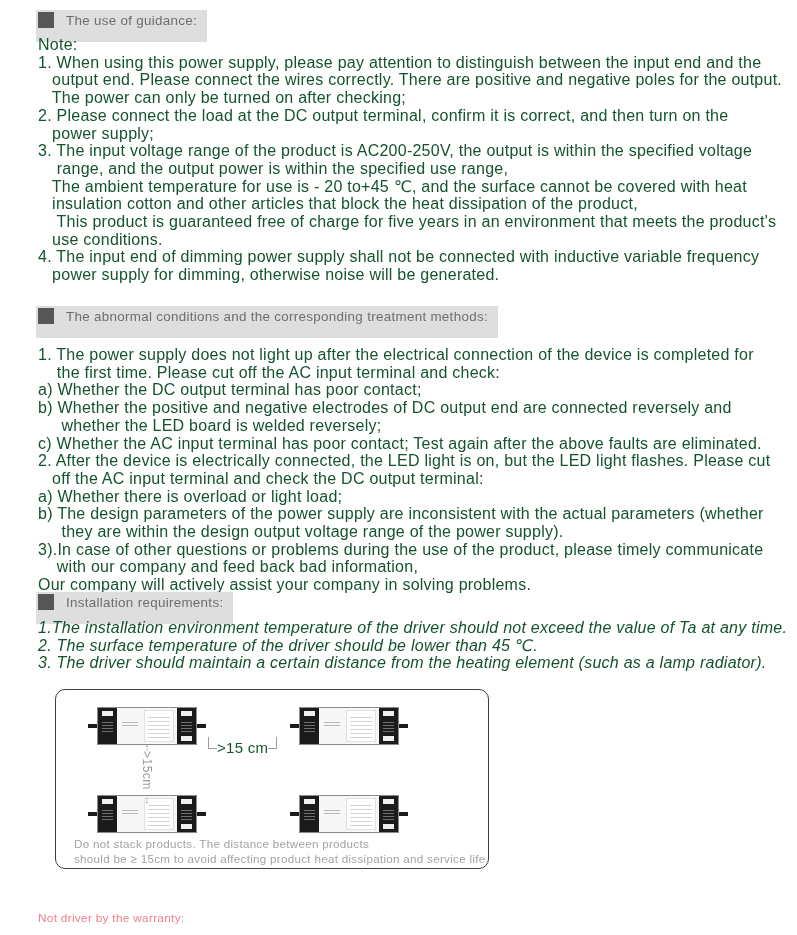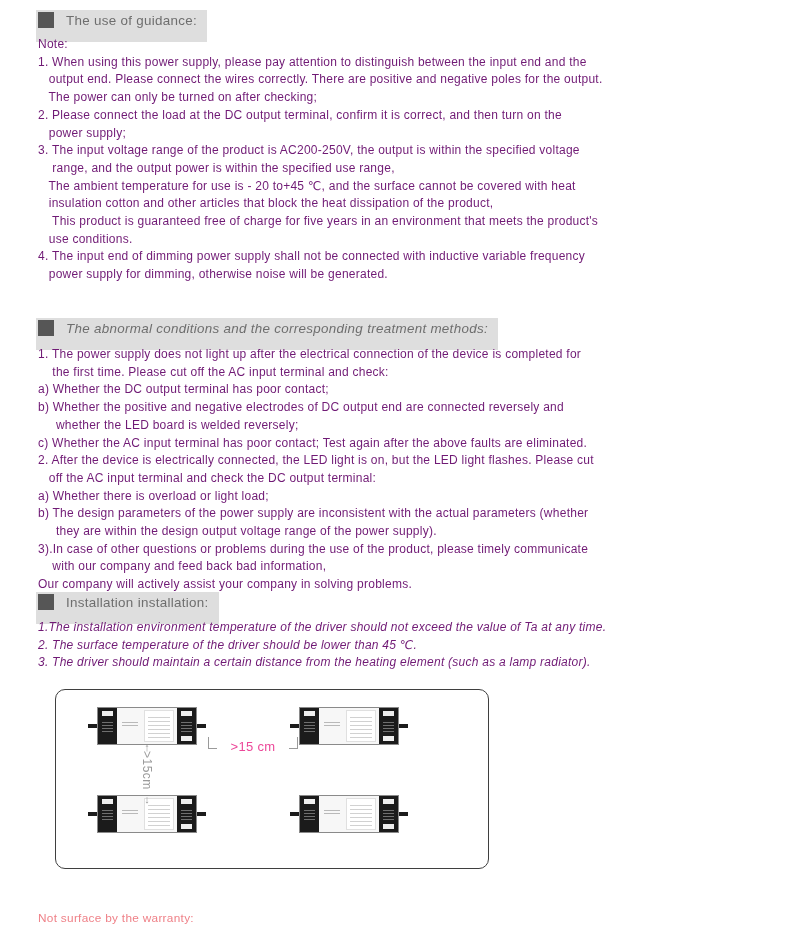--- a/index.html
+++ b/index.html
@@ -18,22 +18,22 @@
   .sec-header .sq {
     width:16px; height:16px; background:#565656; flex:0 0 auto;
   }
   .sec-header .sec-title {
     margin-left:12px; font-size:13.4px; color:#6e6e6e; letter-spacing:0.3px;
     white-space:pre;
   }
 
   
   .sec-body {
-    position:absolute; left:38px; font-size:12px; line-height:17.7px;
-    color:#701a75; letter-spacing:0.25px; white-space:pre;
+    position:absolute; left:38px; font-size:16px; line-height:17.7px;
+    color:#14532d; letter-spacing:0.25px; white-space:pre;
   }
 
   
   .diagram {
     position:absolute; left:55px; top:689px; width:434px; height:180px;
     border:1px solid #3f3f3f; border-radius:10px; background:#ffffff;
   }
   .unit { position:absolute; width:118px; height:38px; }
   .unit .unit-body {
     position:absolute; left:9px; right:9px; top:0; bottom:0;
@@ -61,22 +61,22 @@
     background:#ffffff; border:1px solid #e0e0e0; overflow:hidden;
   }
   .unit .label .rows {
     position:absolute; left:3px; right:3px; top:3px; bottom:3px;
     background:repeating-linear-gradient(#ffffff 0 3px,#c6c6c6 3px 4px);
     opacity:.8;
   }
 
   .dim-h {
     position:absolute; left:152px; top:47px; width:90px; height:18px;
-    display:flex; align-items:flex-start; justify-content:space-between;
-    color:#ec4899; font-size:13px; letter-spacing:0.3px;
+    display:flex; align-items:flex-start; 
+    color:#14532d; font-size:15px; letter-spacing:0.3px;
   }
   .dim-h .elbow { width:9px; height:12px; border-bottom:1px solid #9a9a9a; }
   .dim-h .elbow.l { border-left:1px solid #9a9a9a; }
   .dim-h .elbow.r { border-right:1px solid #9a9a9a; }
   .dim-h .dim-text { position:relative; top:2px; }
 
   .dim-v {
     position:absolute; left:80px; top:53px; width:22px; height:60px;
     display:flex; flex-direction:column; align-items:center;
     color:#9a9a9a; font-size:12px;
@@ -115,42 +115,42 @@
    power supply;
 3. The input voltage range of the product is AC200-250V, the output is within the specified voltage
     range, and the output power is within the specified use range,
    The ambient temperature for use is - 20 to+45 ℃, and the surface cannot be covered with heat
    insulation cotton and other articles that block the heat dissipation of the product,
     This product is guaranteed free of charge for five years in an environment that meets the product's
    use conditions.
 4. The input end of dimming power supply shall not be connected with inductive variable frequency
    power supply for dimming, otherwise noise will be generated.</div>
 
-  <div class="sec-header" style="top:318px;font-style:italic;">
+  <div class="sec-header" style="top:306px;">
     <span class="sq"></span>
     <span class="sec-title">The abnormal conditions and the corresponding treatment methods:</span>
   </div>
   <div class="sec-body" style="top:346px;">1. The power supply does not light up after the electrical connection of the device is completed for
     the first time. Please cut off the AC input terminal and check:
 a) Whether the DC output terminal has poor contact;
 b) Whether the positive and negative electrodes of DC output end are connected reversely and
      whether the LED board is welded reversely;
 c) Whether the AC input terminal has poor contact; Test again after the above faults are eliminated.
 2. After the device is electrically connected, the LED light is on, but the LED light flashes. Please cut
    off the AC input terminal and check the DC output terminal:
 a) Whether there is overload or light load;
 b) The design parameters of the power supply are inconsistent with the actual parameters (whether
      they are within the design output voltage range of the power supply).
 3).In case of other questions or problems during the use of the product, please timely communicate
     with our company and feed back bad information,
 Our company will actively assist your company in solving problems.</div>
 
   <div class="sec-header" style="top:592px;">
     <span class="sq"></span>
-    <span class="sec-title">Installation installation:</span>
+    <span class="sec-title">Installation requirements:</span>
   </div>
   <div class="sec-body" style="top:619px;font-style:italic;">1.The installation environment temperature of the driver should not exceed the value of Ta at any time.
 2. The surface temperature of the driver should be lower than 45 ℃.
 3. The driver should maintain a certain distance from the heating element (such as a lamp radiator).</div>
 
   <div class="diagram">
 
     <div class="unit" style="left:32px; top:17px;">
       <span class="wire l"></span>
       <span class="wire r"></span>
@@ -232,20 +232,22 @@
       <span class="dim-text">&gt;15 cm</span>
       <span class="elbow r"></span>
     </div>
 
     <div class="dim-v">
       <span class="arrow">↑</span>
       <span class="dim-text">&gt;15cm</span>
       <span class="arrow">↓</span>
     </div>
 
+    <div class="diagram-note">Do not stack products. The distance between products
+should be ≥ 15cm to avoid affecting product heat dissipation and service life.</div>
   </div>
 
   <div class="warranty">
-    <div>Not surface by the warranty:</div>
+    <div>Not driver by the warranty:</div>
     
   </div>
 
 </div>
 
 </body></html>

